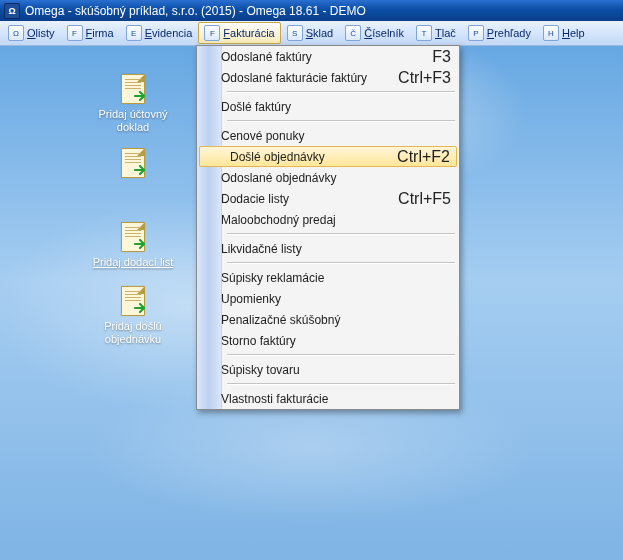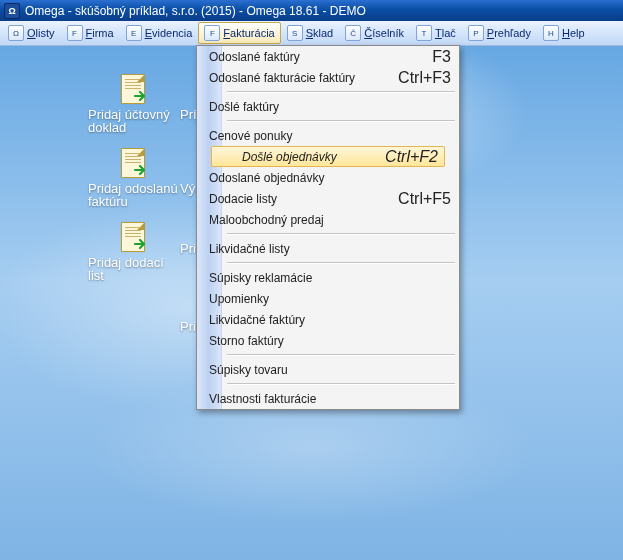--- a/index.html
+++ b/index.html
@@ -86,23 +86,23 @@
     background: linear-gradient(to bottom,#fff,#f6e9b7);
     border: 1px solid #c6a84a;
     border-radius: 2px;
     margin: 1px 0;
     padding: 0 5px;
   }
   
   .shortcut {
     position: absolute;
     width: 90px;
-    text-align: left;
+    text-align: center;
     color: #fff;
-    font-size: 13px;
+    font-size: 11px;
     line-height: 13px;
     text-shadow: 0 1px 2px rgba(0,0,0,.4);
     cursor: default;
   }
   .shortcut .sicon {
     width: 32px; height: 32px;
     margin: 0 auto 4px auto;
     position: relative;
   }
   .doc {
@@ -149,40 +149,39 @@
     margin:3px 4px 3px 30px;
     height:0;
     border-top:1px solid #c4c4c4;
     border-bottom:1px solid #fff;
   }
   .ditem{
     position:relative;
     display:flex;
     align-items:center;
     height:21px;
-    padding-left:12px;
+    padding-left:24px;
     padding-right:8px;
     color:#222;
     font-size:12px;
     cursor:default;
   }
   .ditem .kbd{
     margin-left:auto;
     color:#222;
     font-size:16px;
   }
   .ditem.hover{
     background:linear-gradient(to bottom,#fff6d9,#ffe69a);
     border:1px solid #e4b64f;
-    margin:0 14px;
+    margin:0 2px;
     padding-left:30px;
     padding-right:6px;
     height:19px;
     border-radius:2px;
-    font-style:italic;
   }
 </style>
 </head>
 <body>
 
 <div class="desktop">
 
   <div class="titlebar">
     <span class="appicon">Ω</span>
     <span>Omega - skúšobný príklad, s.r.o. (2015) - Omega 18.61 - DEMO</span>
@@ -276,21 +275,21 @@
 
     <div class="ditem">
       <span>Súpisky reklamácie</span>
         <span class="kbd"></span>
     </div>
     <div class="ditem">
       <span>Upomienky</span>
         <span class="kbd"></span>
     </div>
     <div class="ditem">
-      <span>Likvidačné faktúry</span>
+      <span>Penalizačné skúšobný</span>
         <span class="kbd"></span>
     </div>
     <div class="ditem">
       <span>Storno faktúry</span>
         <span class="kbd"></span>
     </div>
     <div class="sep"></div>
 
     <div class="ditem">
       <span>Súpisky tovaru</span>
@@ -332,42 +331,59 @@
             <span></span>
             <span></span>
           </div>
         </div>
       <div class="arrow">
           <svg viewBox="0 0 16 16">
             <path d="M2 8 L10 8 M7 4 L11 8 L7 12" stroke="#1aa42f" stroke-width="2.2" fill="none" stroke-linecap="round" stroke-linejoin="round"></path>
           </svg>
         </div>
     </div>
-    <div>Pridaj odoslanú faktúru</div>
-  </div>
-
-  <div class="shortcut" style="left:88px; top:220px;">
+  </div>
+
+  <div class="shortcut" style="left:88px; top:220px;text-decoration:underline;">
     <div class="sicon">
       <div class="doc">
           <div class="lines">
             <span></span>
             <span></span>
             <span></span>
             <span></span>
           </div>
         </div>
       <div class="arrow">
           <svg viewBox="0 0 16 16">
             <path d="M2 8 L10 8 M7 4 L11 8 L7 12" stroke="#1aa42f" stroke-width="2.2" fill="none" stroke-linecap="round" stroke-linejoin="round"></path>
           </svg>
         </div>
     </div>
     <div>Pridaj dodací list</div>
   </div>
 
+  <div class="shortcut" style="left:88px; top:284px;">
+    <div class="sicon">
+      <div class="doc">
+          <div class="lines">
+            <span></span>
+            <span></span>
+            <span></span>
+            <span></span>
+          </div>
+        </div>
+      <div class="arrow">
+          <svg viewBox="0 0 16 16">
+            <path d="M2 8 L10 8 M7 4 L11 8 L7 12" stroke="#1aa42f" stroke-width="2.2" fill="none" stroke-linecap="round" stroke-linejoin="round"></path>
+          </svg>
+        </div>
+    </div>
+    <div>Pridaj došlú objednávku</div>
+  </div>
 
   <div class="shortcut secondcol" style="left:180px; top:72px;">
     <div style="margin-top:36px">Príj</div>
   </div>
   <div class="shortcut secondcol" style="left:180px; top:146px;">
     <div style="margin-top:36px">Výd</div>
   </div>
   <div class="shortcut secondcol" style="left:180px; top:220px;">
     <div style="margin-top:22px">Prid</div>
   </div>

